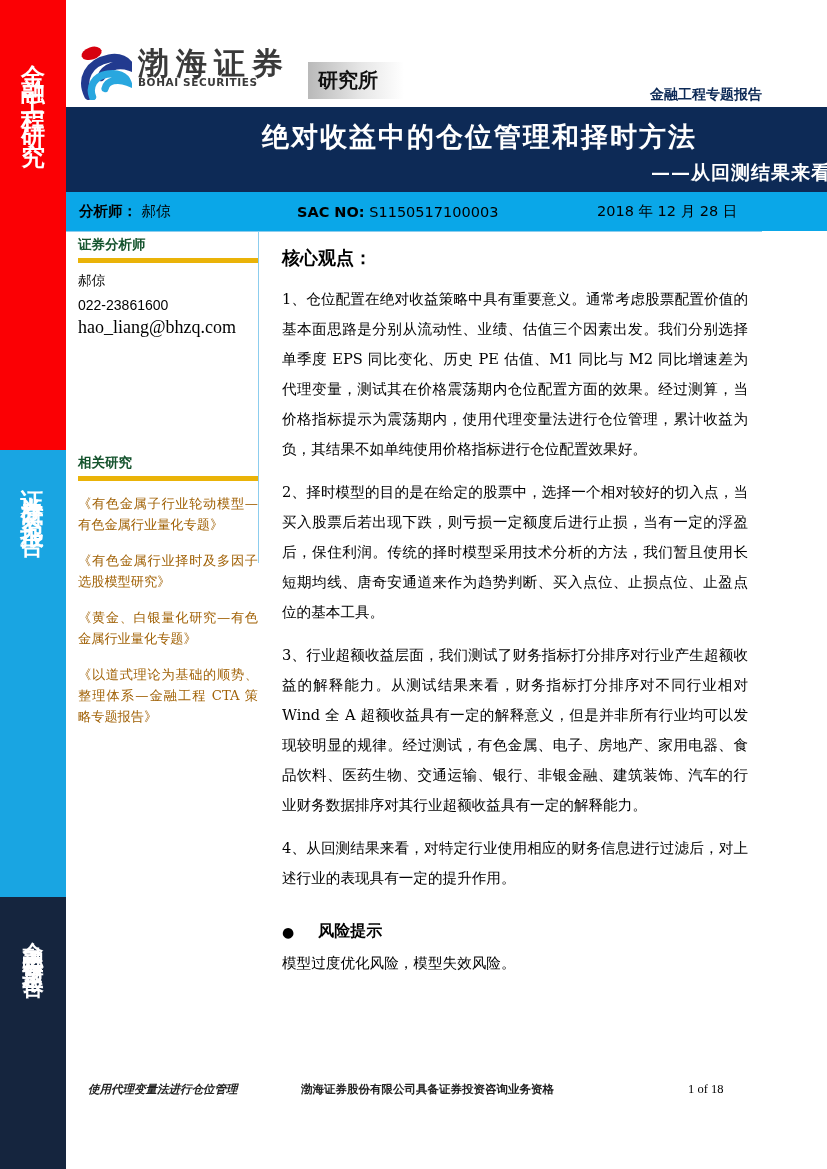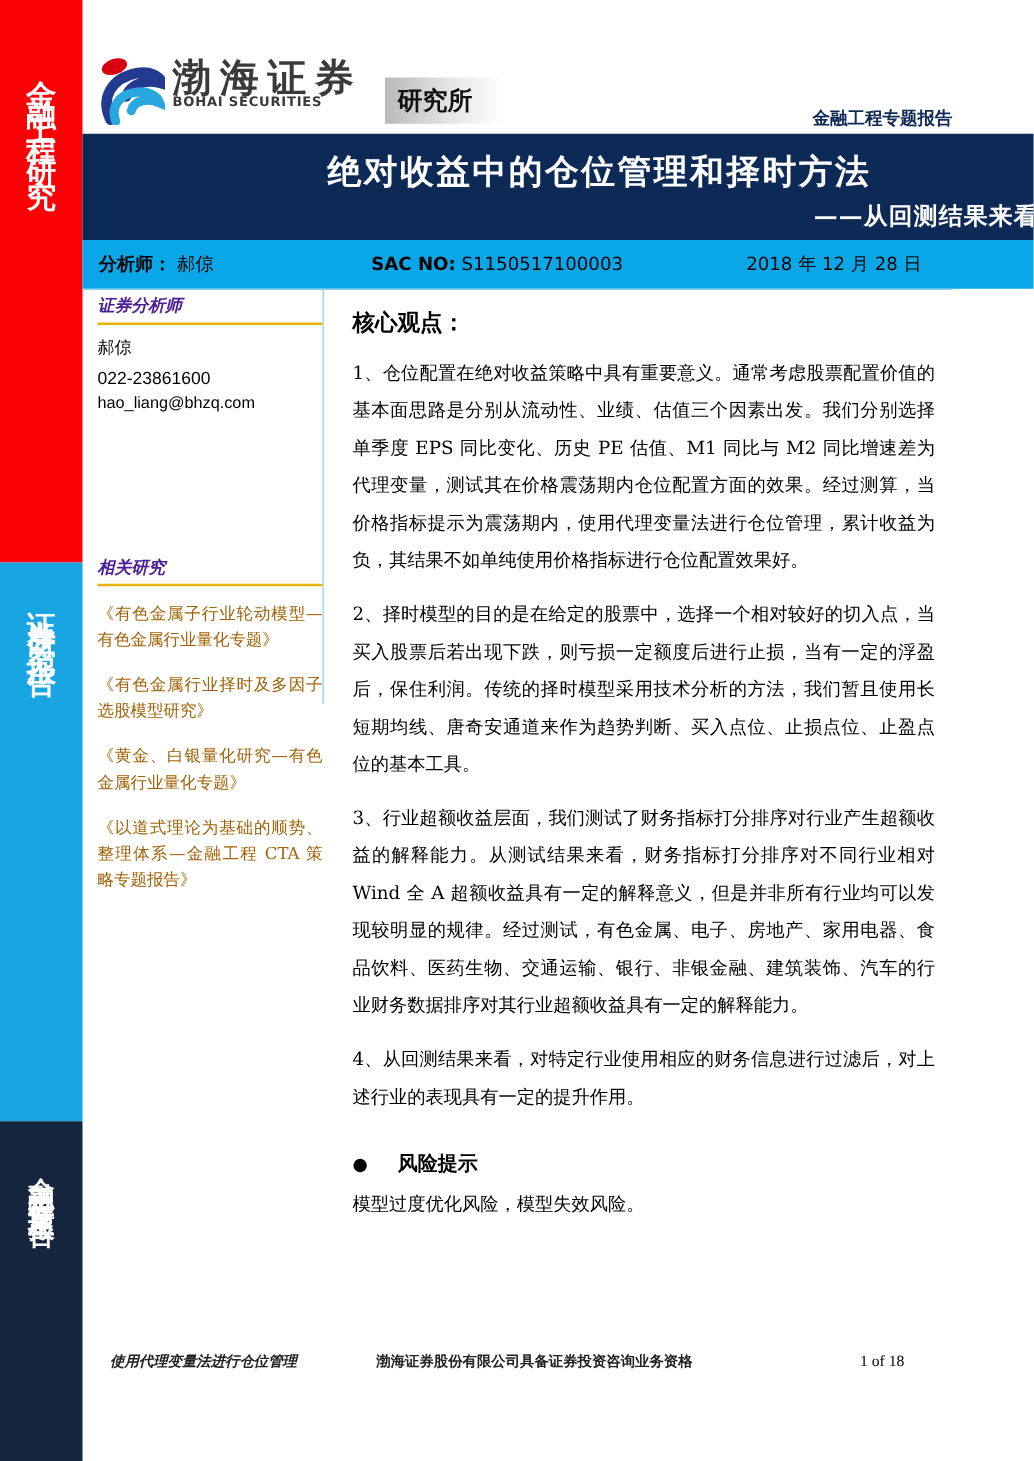--- a/index.html
+++ b/index.html
@@ -50,25 +50,25 @@
   .meta-date{flex:1;}
   .b{font-weight:bold;}
   .kai{font-family:"DejaVu Serif",serif;}
 
   
   .hline{position:absolute;left:0;top:231px;width:696px;height:1px;background:#8ccdee;}
   .vline{position:absolute;left:192px;top:231px;width:1px;height:332px;background:#8ccdee;}
 
   
   .left-col{position:absolute;left:12px;top:236px;width:180px;}
-  .col-head{font-size:13.5px;font-weight:bold;color:#4c1d95;padding-bottom:4px;
-            border-bottom:2px solid #eab308;font-family:"DejaVu Serif",serif;font-style:italic;}
+  .col-head{font-size:13.5px;font-weight:bold;color:#14532d;padding-bottom:4px;
+            border-bottom:5px solid #eab308;font-family:"DejaVu Serif",serif;}
   .an-name{margin-top:9px;font-size:13.5px;font-family:"DejaVu Serif",serif;}
   .an-phone{margin-top:7px;font-size:14px;font-family:"Liberation Sans",sans-serif;}
-  .an-email{margin-top:4px;font-size:13px;font-family:Liberation Sans, sans-serif;}
+  .an-email{margin-top:4px;font-size:18px;font-family:Liberation Serif, serif;}
   .related-head{margin-top:116px;}
   .rel-list{margin-top:12px;}
   .rel-item{font-size:13.2px;line-height:21px;margin-bottom:15px;text-align:justify;
             font-family:"DejaVu Serif",serif;color:#a16207;}
 
   
   .main-col{position:absolute;left:216px;top:246px;width:466px;}
   .main-col h2{margin:0 0 14px 0;font-size:18px;font-weight:bold;color:#000;
                font-family:"DejaVu Serif",serif;}
   .main-col p{margin:0 0 13px 0;font-size:14.6px;line-height:30px;text-align:justify;color:#000;

